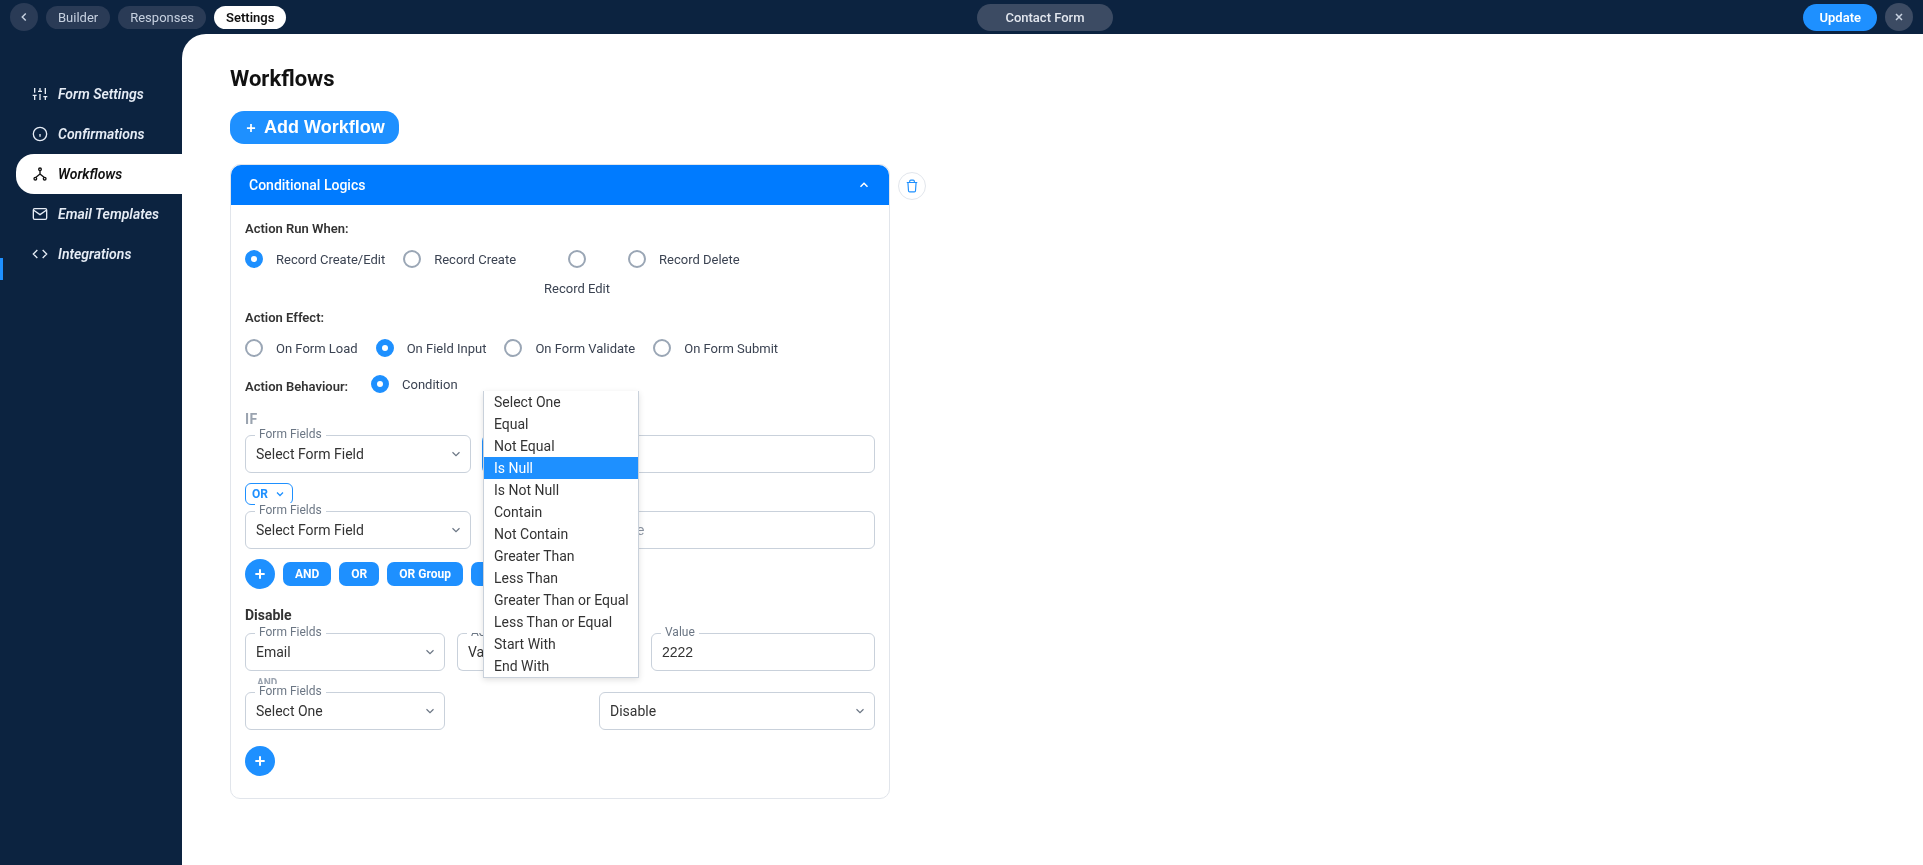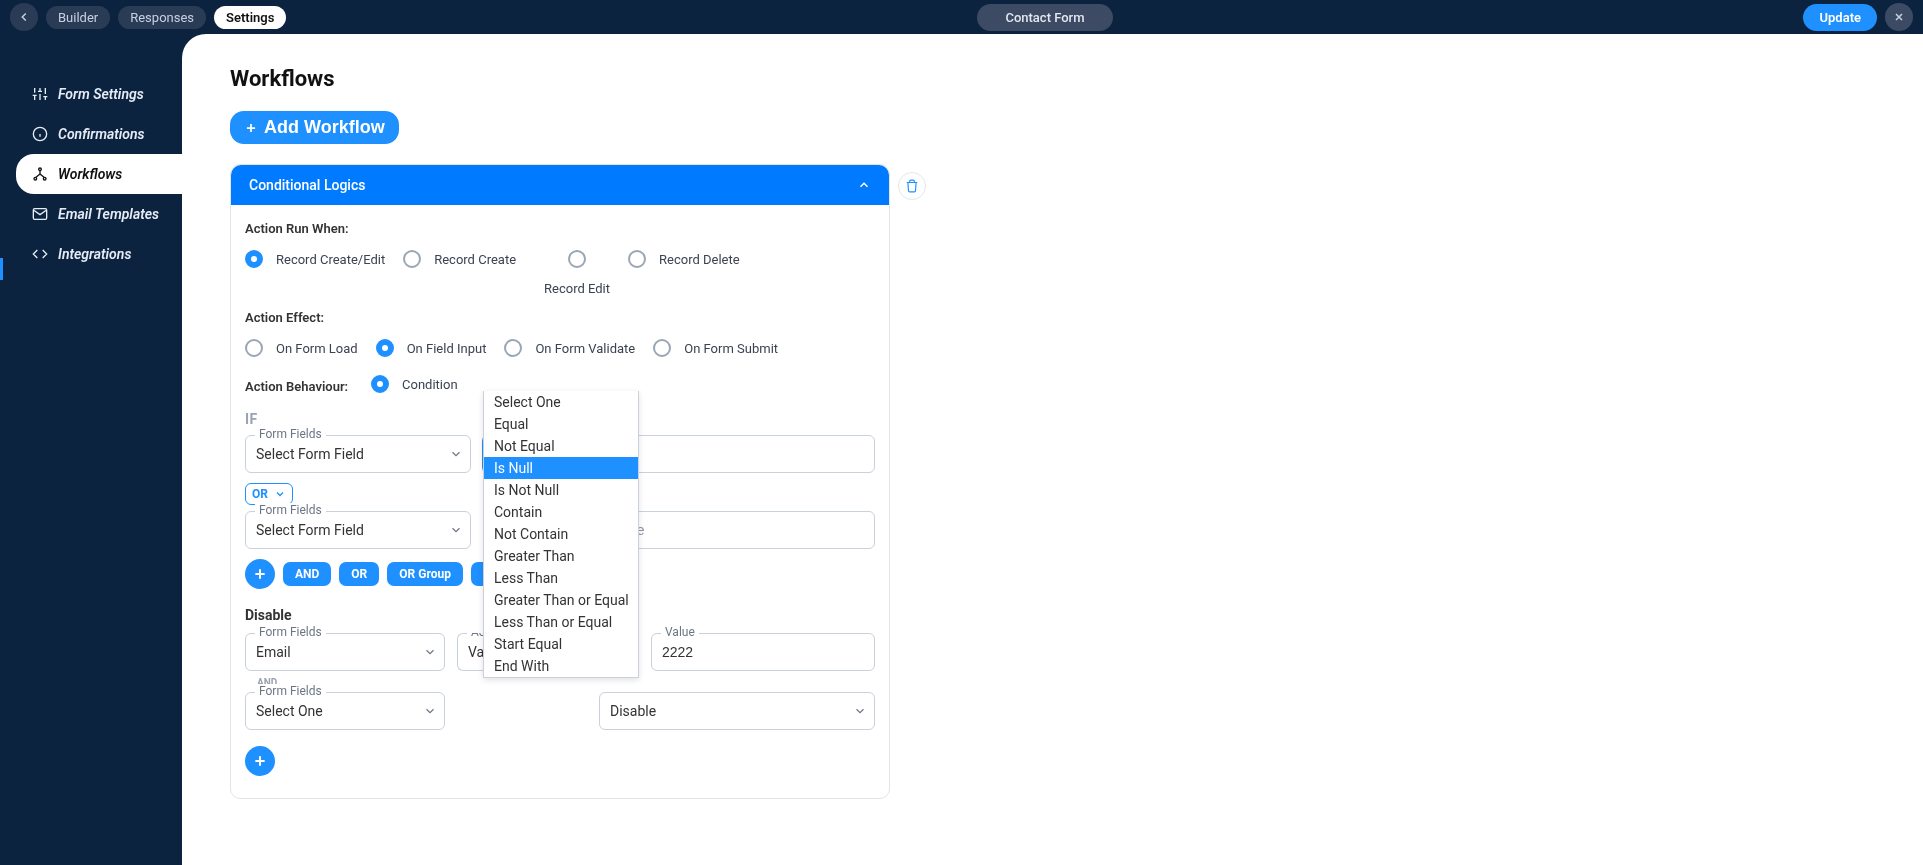--- a/index.html
+++ b/index.html
@@ -332,21 +332,21 @@
               <div class="opt">Equal</div>
               <div class="opt">Not Equal</div>
               <div class="opt sel">Is Null</div>
               <div class="opt">Is Not Null</div>
               <div class="opt">Contain</div>
               <div class="opt">Not Contain</div>
               <div class="opt">Greater Than</div>
               <div class="opt">Less Than</div>
               <div class="opt">Greater Than or Equal</div>
               <div class="opt">Less Than or Equal</div>
-              <div class="opt">Start Equal</div>
+              <div class="opt">Start With</div>
               <div class="opt">End With</div>
             </div>
 
         </div>
       </div>
     </div>
   </div>
 </div>
 
 </body></html>

